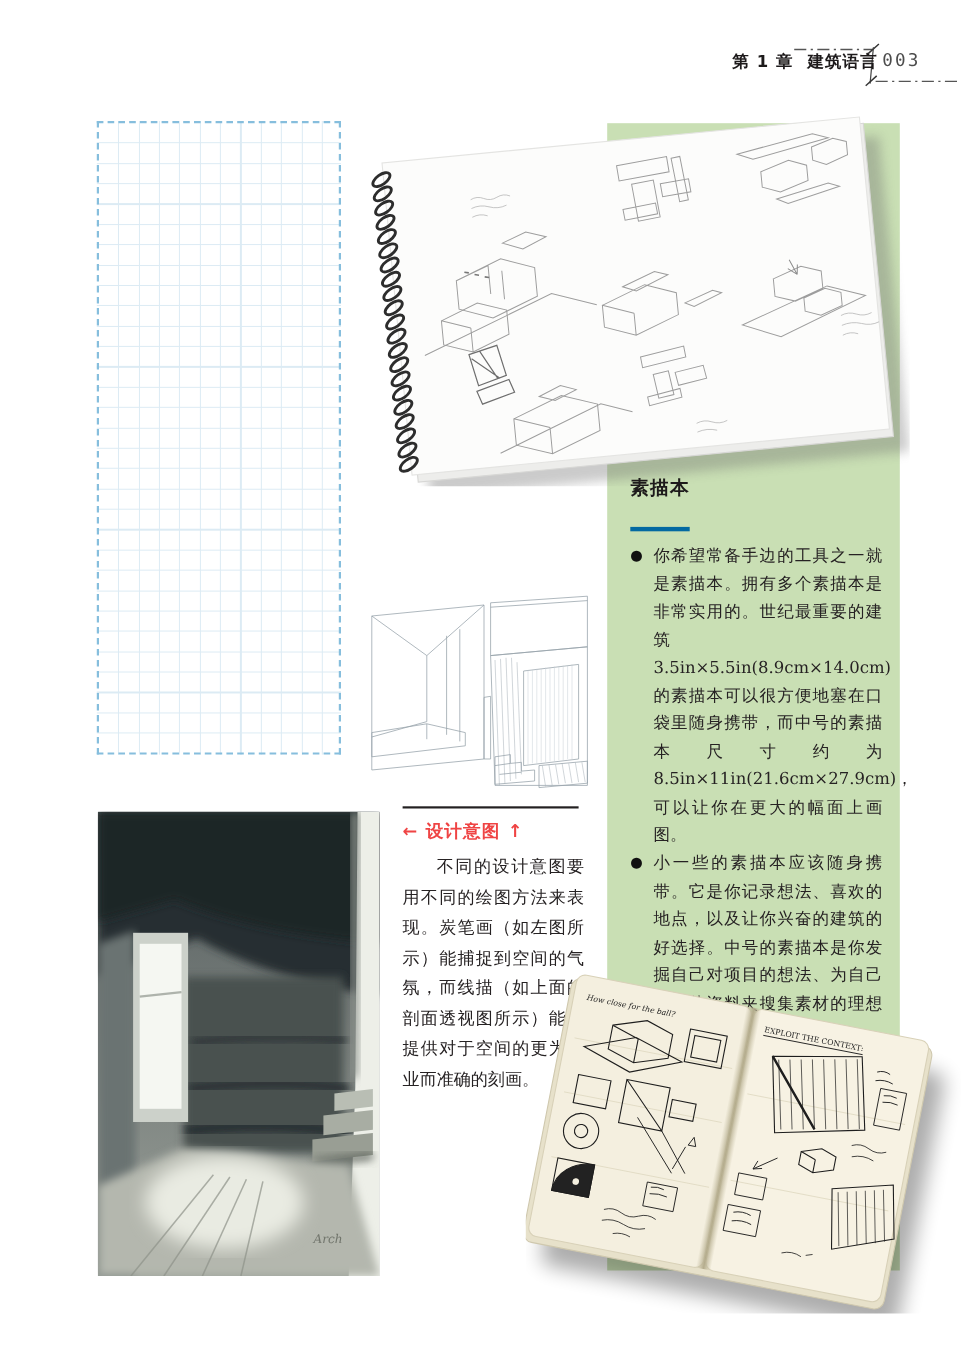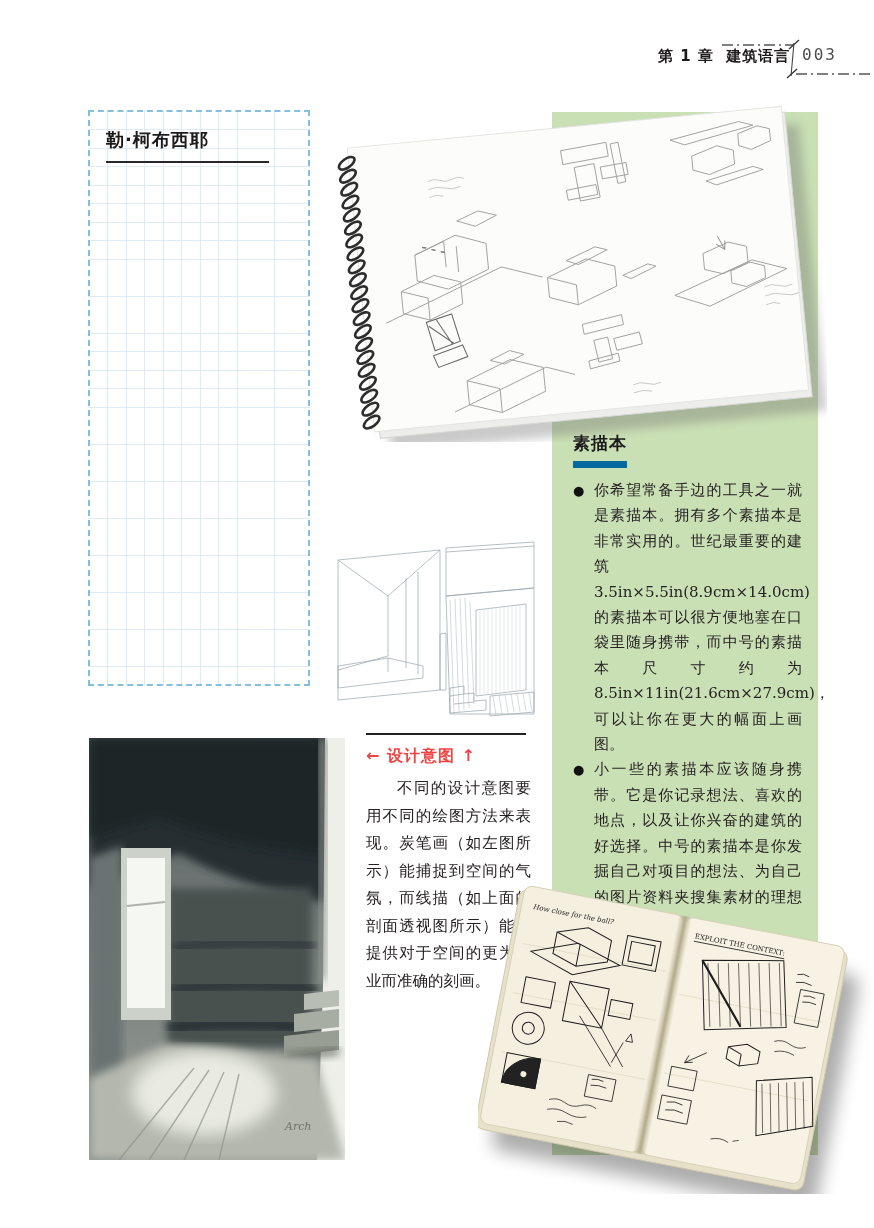--- a/index.html
+++ b/index.html
@@ -1,41 +1,41 @@
 <!DOCTYPE html>
 <html><head>
 <meta charset="utf-8">
 <style>
   html,body{margin:0;padding:0;background:#ffffff;}
   .page{position:relative;width:874px;height:1228px;background:#fff;overflow:hidden;
         font-family:"DejaVu Serif", serif;color:#262223;}
   
   .page-header{position:absolute;left:600px;top:36px;width:274px;height:48px;}
-  .ph-title{position:absolute;left:58px;top:11px;width:140px;
+  .ph-title{position:absolute;left:58px;top:11px;width:140px;text-align:right;
             font-family:"DejaVu Sans", sans-serif;font-weight:bold;font-size:15px;
             letter-spacing:1px;color:#1d1a1b;white-space:nowrap;}
   .ph-num{position:absolute;left:202px;top:9px;font-family:"DejaVu Sans Mono", monospace;
           font-size:16px;letter-spacing:2px;color:#4c4c4c;}
   .ph-svg{position:absolute;left:0;top:0;}
   
   .corbu-box{position:absolute;left:88px;top:110px;width:222px;height:576px;box-sizing:border-box;
      border:2px dashed #86bedd;padding:16px 14px 10px 16px;
      background-color:#fff;
      background-image:
        repeating-linear-gradient(to right,transparent 0,transparent 17.5px,#dcebf4 17.5px,#dcebf4 18.5px),
        repeating-linear-gradient(to bottom,transparent 0,transparent 17.5px,#dcebf4 17.5px,#dcebf4 18.5px);}
   .corbu-title{display:inline-block;font-family:"DejaVu Sans", sans-serif;font-weight:bold;
      font-size:18px;color:#1d1a1b;border-bottom:2px solid #2a2627;padding-bottom:9px;
      padding-right:60px;margin-bottom:8px;letter-spacing:1px;}
   .corbu-body{font-size:15.5px;line-height:25.7px;text-align:justify;text-indent:2em;margin:0;}
   
   .green-panel{position:absolute;left:552px;top:112px;width:266px;height:1043px;background:#c9dfb4;z-index:1;}
   .sketchbox{position:absolute;left:573px;top:432px;width:229px;z-index:2;}
   .sketchbox-title{display:inline-block;font-family:Liberation Sans, sans-serif;font-weight:bold;
-     font-size:17px;color:#1d1a1b;border-bottom:7px solid #0369a1;padding-bottom:6px;
+     font-size:17px;color:#1d1a1b;border-bottom:4px solid #0369a1;padding-bottom:24px;
      margin-bottom:10px;letter-spacing:1px;}
   .sketchbox ul{list-style:none;margin:0;padding:0;}
   .sketchbox li{position:relative;padding-left:21px;font-size:15px;line-height:25.4px;
      text-align:justify;margin:0;}
   .bullet-dot{position:absolute;left:0;top:0;font-size:13px;line-height:25.4px;color:#111;}
   
   .design-intent{position:absolute;left:366px;top:733px;width:165px;z-index:2;}
   .di-rule{width:160px;height:2px;background:#232021;margin-bottom:11px;}
   .di-title{font-family:"DejaVu Sans", sans-serif;font-weight:bold;font-size:16px;
      color:#ef4444;margin:0 0 8px 0;letter-spacing:1px;white-space:nowrap;}
@@ -56,21 +56,20 @@
       <line x1="196" y1="38" x2="274" y2="38" stroke="#555" stroke-width="1.3" stroke-dasharray="11 4 2 4"></line>
       <line x1="187" y1="42" x2="197" y2="33" stroke="#333" stroke-width="1.3"></line>
     </svg>
     <span class="ph-title"><span>第 1 章</span>&nbsp;&nbsp;<span>建筑语言</span></span>
     <span class="ph-num">003</span>
   </div>
 
   <div class="green-panel"></div>
 
   <div class="corbu-box">
-    <div class="corbu-title">勒·柯布西耶</div>
   </div>
 
   <svg class="fig" style="left:322px;top:90px;" width="505" height="352" viewBox="0 0 505 352">
     <defs>
       <filter id="blur6">
           <feGaussianBlur stdDeviation="5"></feGaussianBlur>
         </filter>
       <ellipse id="ring" cx="36" cy="52" rx="9" ry="4.4" fill="none" stroke="#2d2d2d" stroke-width="2.6"></ellipse>
     </defs>
     <g transform="rotate(-5.5 252 180)">

